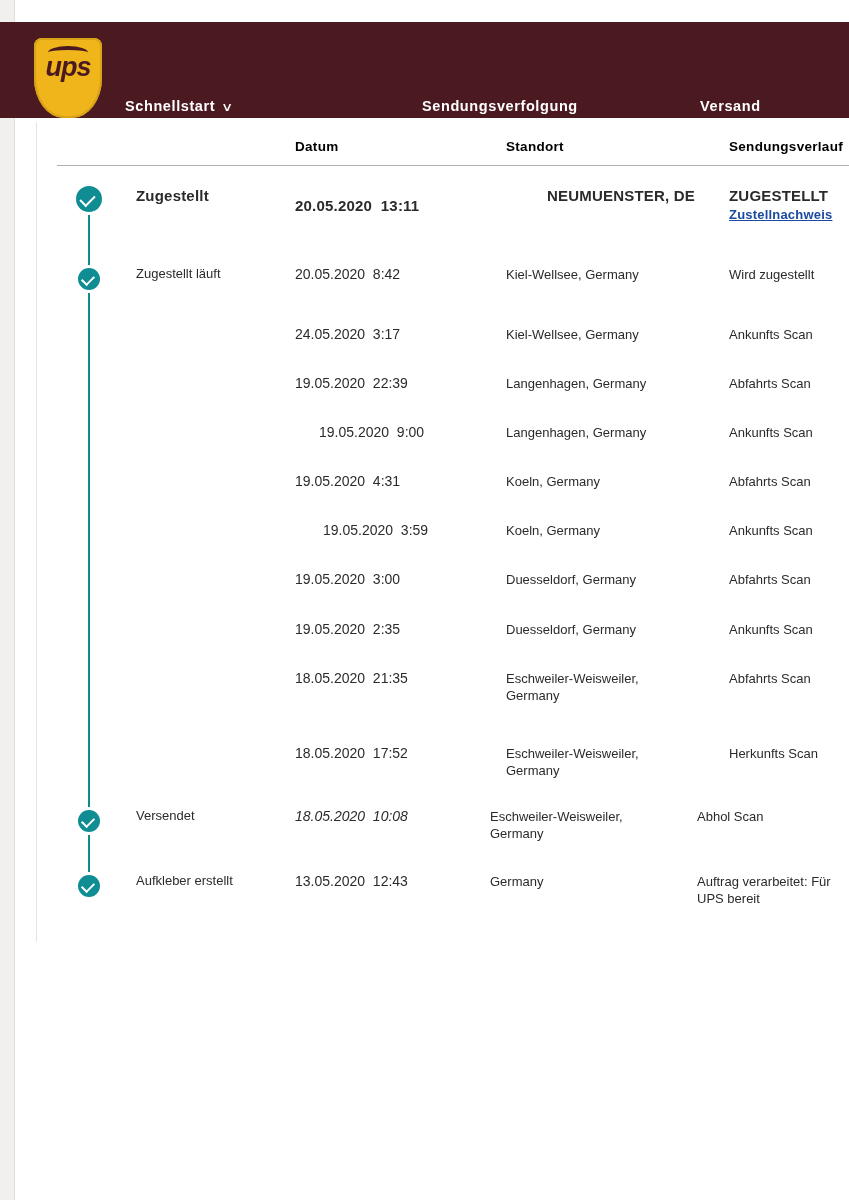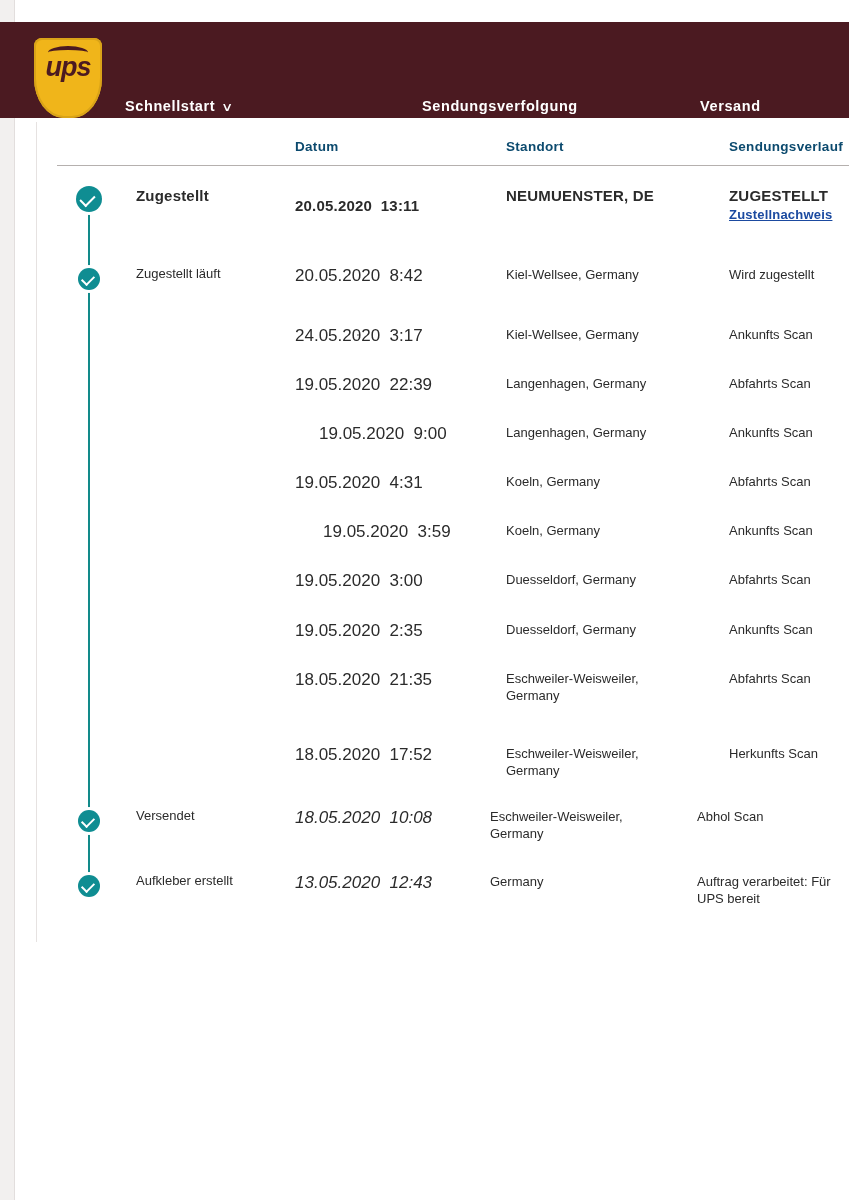--- a/index.html
+++ b/index.html
@@ -117,21 +117,21 @@
   
   .table-area {
     position: absolute;
     left: 0; top: 118px;
     width: 849px;
   }
   .col-head {
     position: absolute;
     font-size: 13.5px;
     font-weight: bold;
-    color: #0c4a6e;
+    color: #000000;
     letter-spacing: 0.3px;
     top: 21px;
   }
   .head-date { left: 295px; }
   .head-location { left: 506px; }
   .head-activity { left: 729px; }
 
   .head-rule {
     position: absolute;
     left: 57px;
@@ -185,21 +185,21 @@
   .row-status {
     position: absolute;
     left: 136px;
     font-size: 13px;
     color: #2b2b2b;
     width: 150px;
   }
   .row-date {
     position: absolute;
     left: 295px;
-    font-size: 17px;
+    font-size: 14px;
     color: #2b2b2b;
     white-space: pre;
   }
   .row-loc {
     position: absolute;
     left: 506px;
     font-size: 13px;
     color: #2b2b2b;
     width: 200px;
     line-height: 17px;
@@ -280,21 +280,21 @@
     <div class="timeline" style="top:82px; height:678px;"></div>
 
     <div class="dot big" style="top:68px;"></div>
     <div class="dot" style="top:150px;"></div>
     <div class="dot" style="top:692px;"></div>
     <div class="dot" style="top:757px;"></div>
 
     <div class="first-row">
       <div class="row-status" style="top:69px;">Zugestellt</div>
       <div class="row-date" style="top:79px;">20.05.2020  13:11</div>
-      <div class="row-loc" style="top:69px; width:230px;">NEUMUENSTER, DE</div>
+      <div class="row-loc" style="top:69px; width:230px;text-align:center;">NEUMUENSTER, DE</div>
       <div class="row-act" style="top:69px;">
         <span>ZUGESTELLT</span>
         <a class="proof-link" href="#">Zustellnachweis</a>
       </div>
     </div>
 
     <div class="stray-dot"></div>
 
     <div>
       <div class="row-status" style="top:148px;">Zugestellt läuft</div>
@@ -359,19 +359,19 @@
 
     <div>
       <div class="row-status" style="top:690px;">Versendet</div>
       <div class="row-date" style="top:690px;font-style:italic;">18.05.2020  10:08</div>
       <div class="row-loc" style="top:690px; left:490px; width:180px;">Eschweiler-Weisweiler, Germany</div>
       <div class="row-act shifted" style="top:690px;">Abhol Scan</div>
     </div>
 
     <div>
       <div class="row-status" style="top:755px;">Aufkleber erstellt</div>
-      <div class="row-date" style="top:755px;font-style:italic;">13.05.2020  12:43</div>
+      <div class="row-date" style="top:755px;">13.05.2020  12:43</div>
       <div class="row-loc" style="top:755px; left:490px;">Germany</div>
       <div class="row-act shifted" style="top:755px; width:160px;">Auftrag verarbeitet: Für UPS bereit</div>
     </div>
 
   </div>
 </div>
 
 </body></html>

